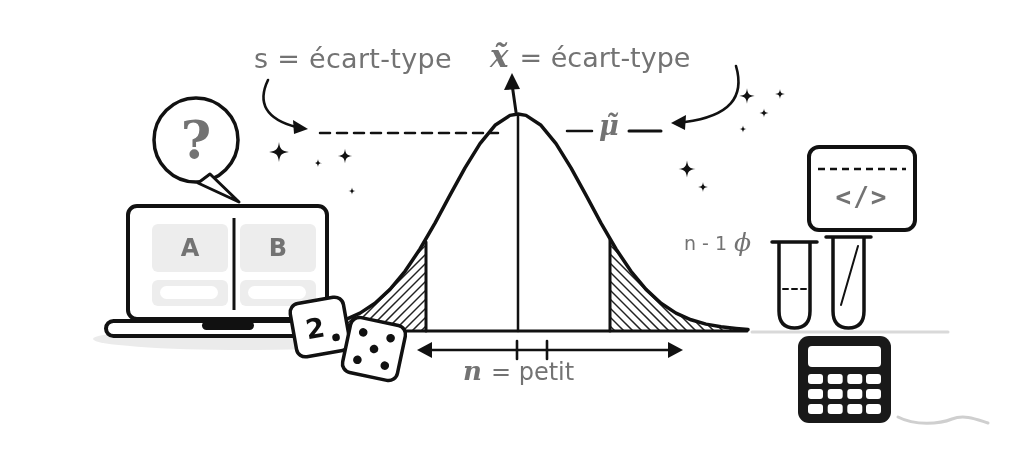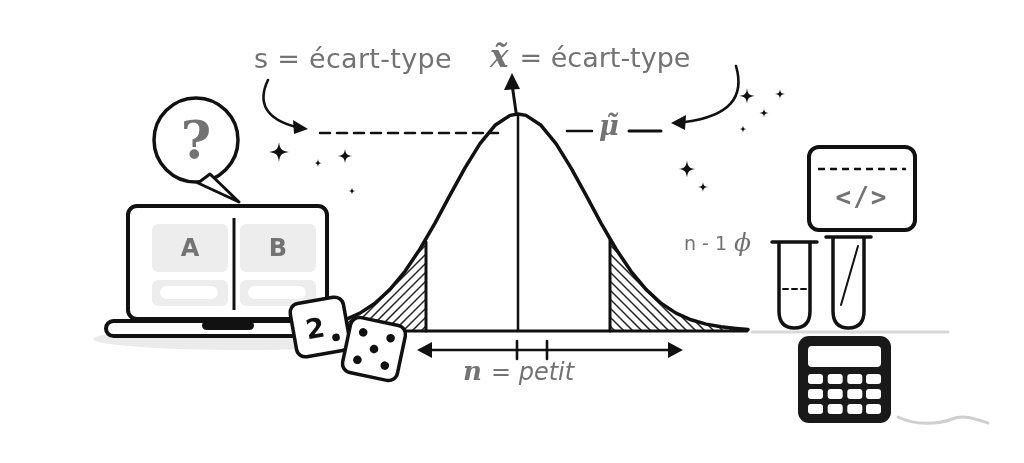--- a/index.html
+++ b/index.html
@@ -9,21 +9,21 @@
   }
   .stage svg{position:absolute;left:0;top:0;}
   .txt{position:absolute;white-space:nowrap;color:#737373;}
   .s-label{left:254px;top:43px;font-size:27px;letter-spacing:.3px;}
   .xbar-label{left:490px;top:38px;display:flex;align-items:baseline;gap:11px;}
   .xbar-label .sym{font-family:"DejaVu Serif",serif;font-style:italic;font-weight:bold;font-size:31px;}
   .xbar-label .rest{font-size:27px;}
   .mu-label{left:599px;top:110px;font-family:"DejaVu Serif",serif;font-style:italic;font-weight:bold;font-size:27px;}
   .n-petit{left:463px;top:356px;display:flex;align-items:baseline;gap:9px;}
   .n-petit .sym{font-family:"DejaVu Serif",serif;font-style:italic;font-weight:bold;font-size:26px;}
-  .n-petit .rest{font-size:24px;font-style:italic;}
+  .n-petit .rest{font-size:24px;}
   .df-label{left:684px;top:228px;display:flex;align-items:center;gap:7px;}
   .df-label .df{font-size:19px;}
   .df-label .phi{font-family:"DejaVu Serif",serif;font-style:italic;font-size:25px;}
   .question{left:170px;top:106px;width:52px;height:66px;display:flex;align-items:center;justify-content:center;
     font-family:"DejaVu Serif",serif;font-weight:bold;font-size:52px;}
   .letter{width:76px;height:48px;display:flex;align-items:center;justify-content:center;
     font-size:24px;font-weight:600;}
   .letter-a{left:152px;top:224px;}
   .letter-b{left:240px;top:224px;}
   .code-label{left:809px;top:170px;width:106px;height:54px;display:flex;align-items:center;justify-content:center;

